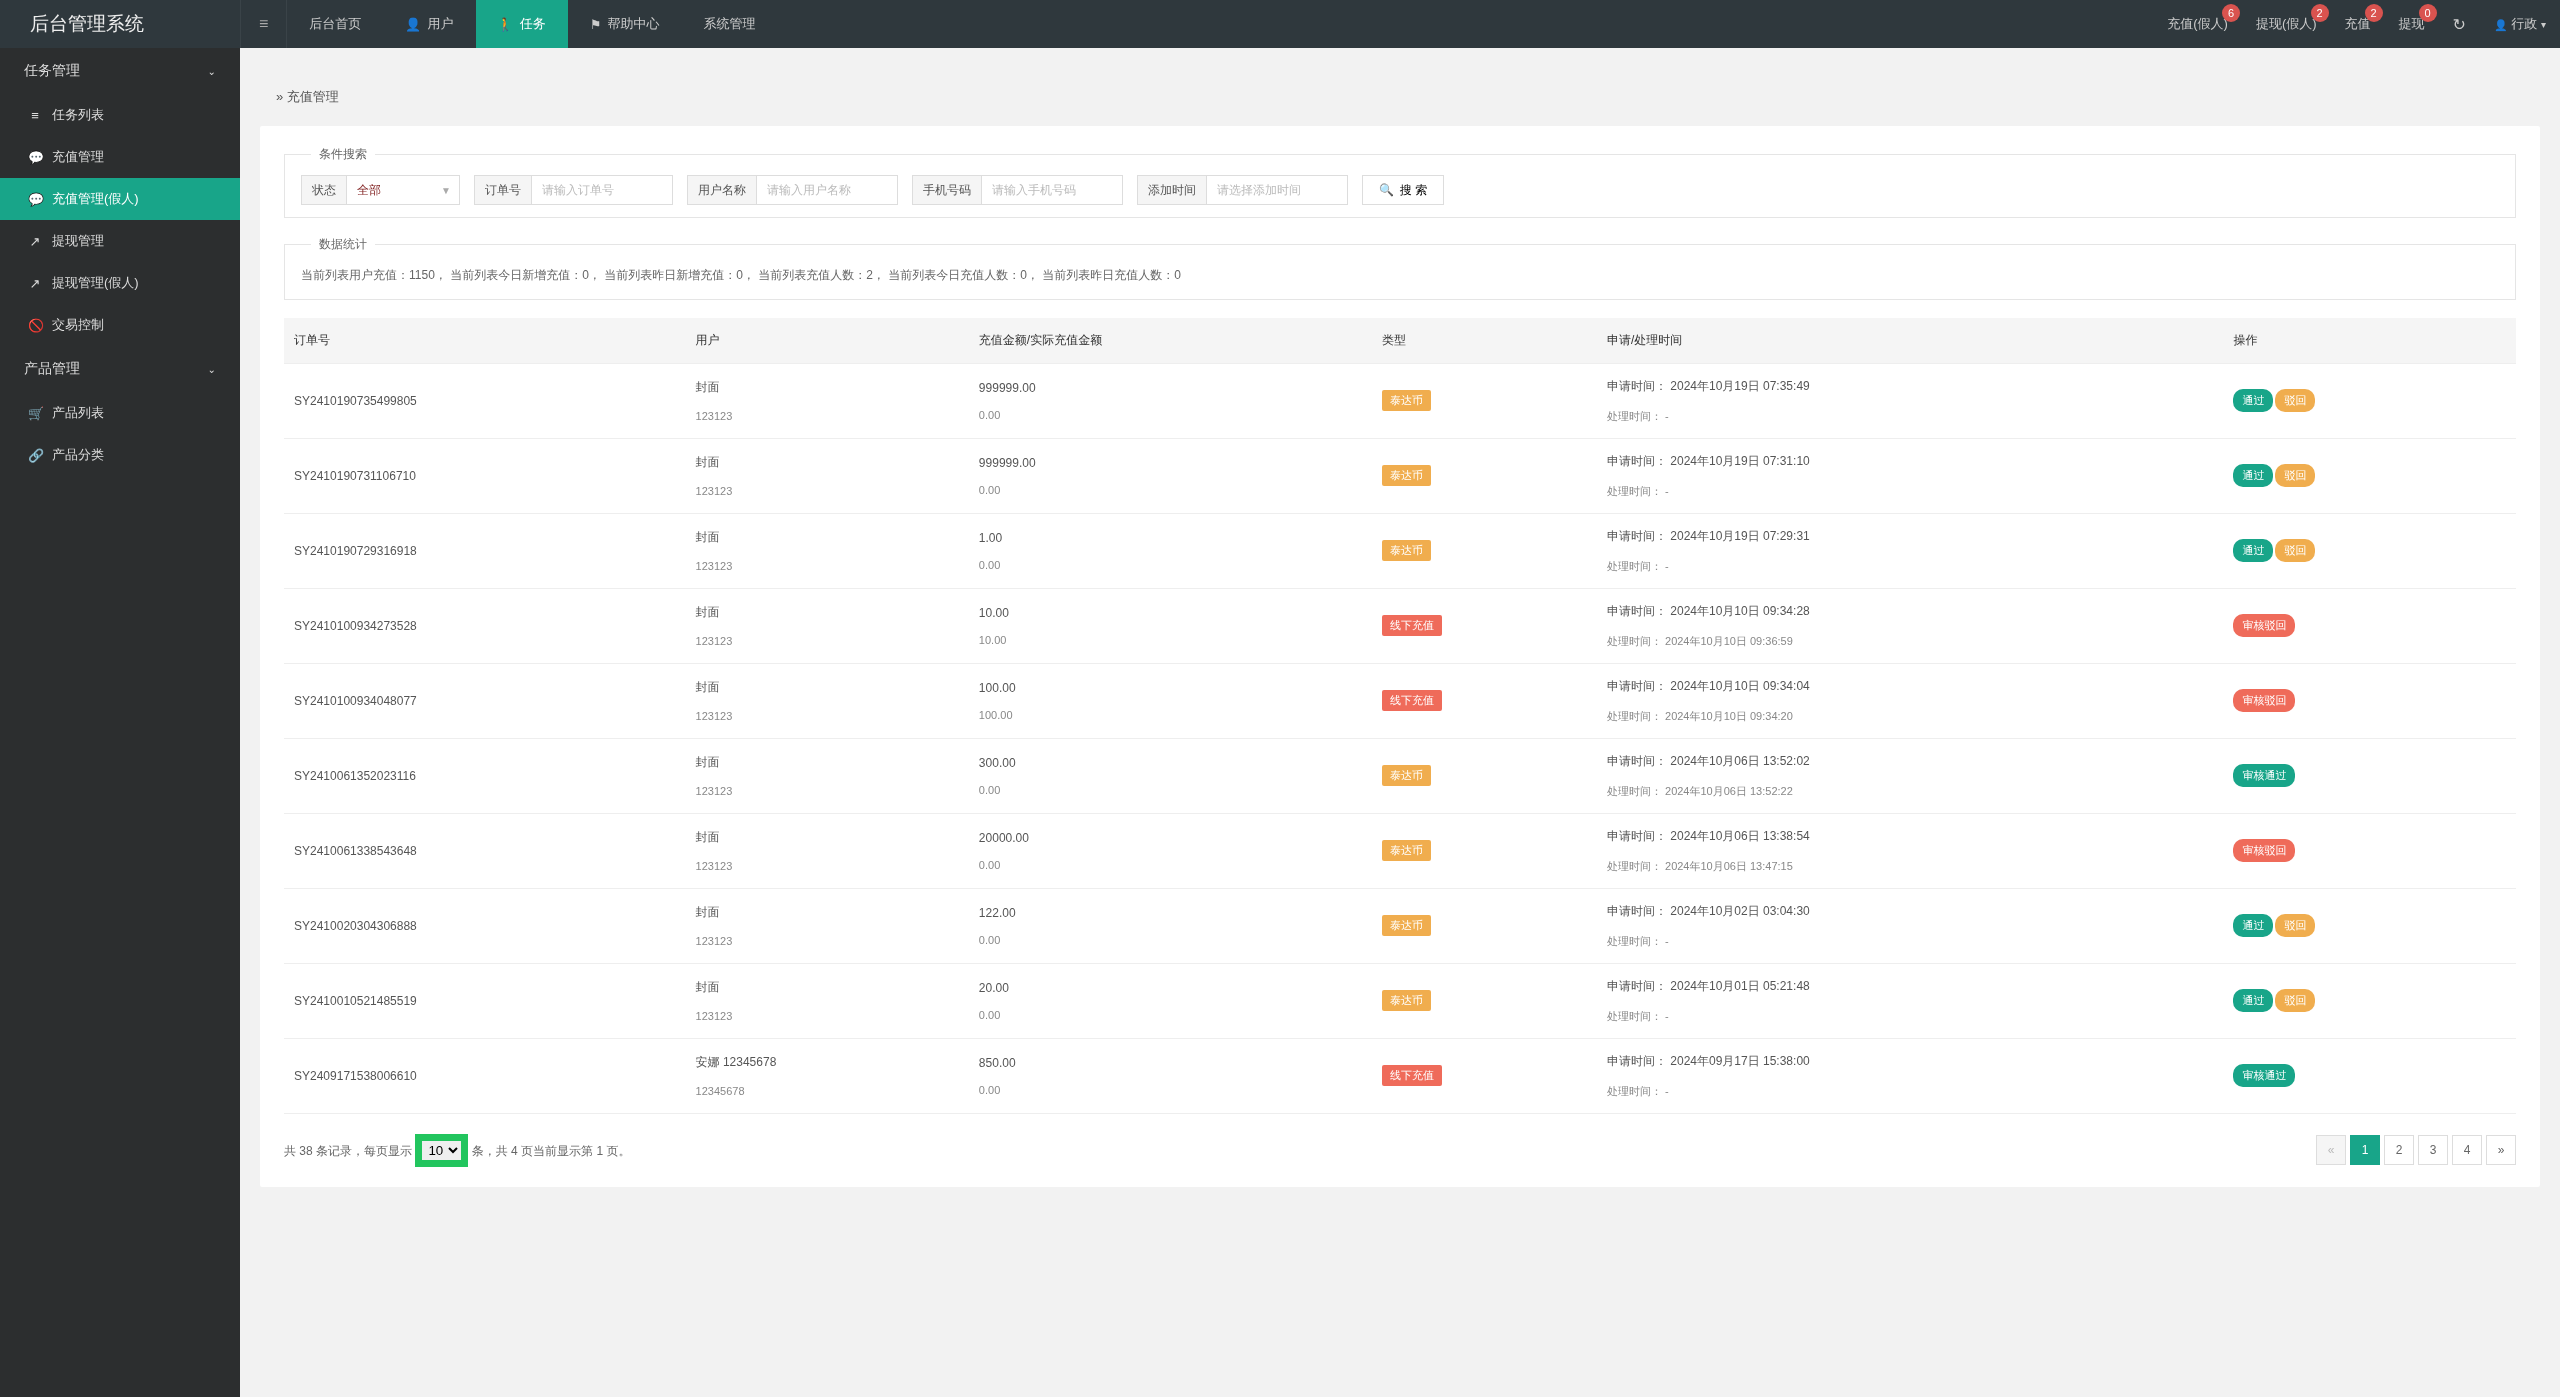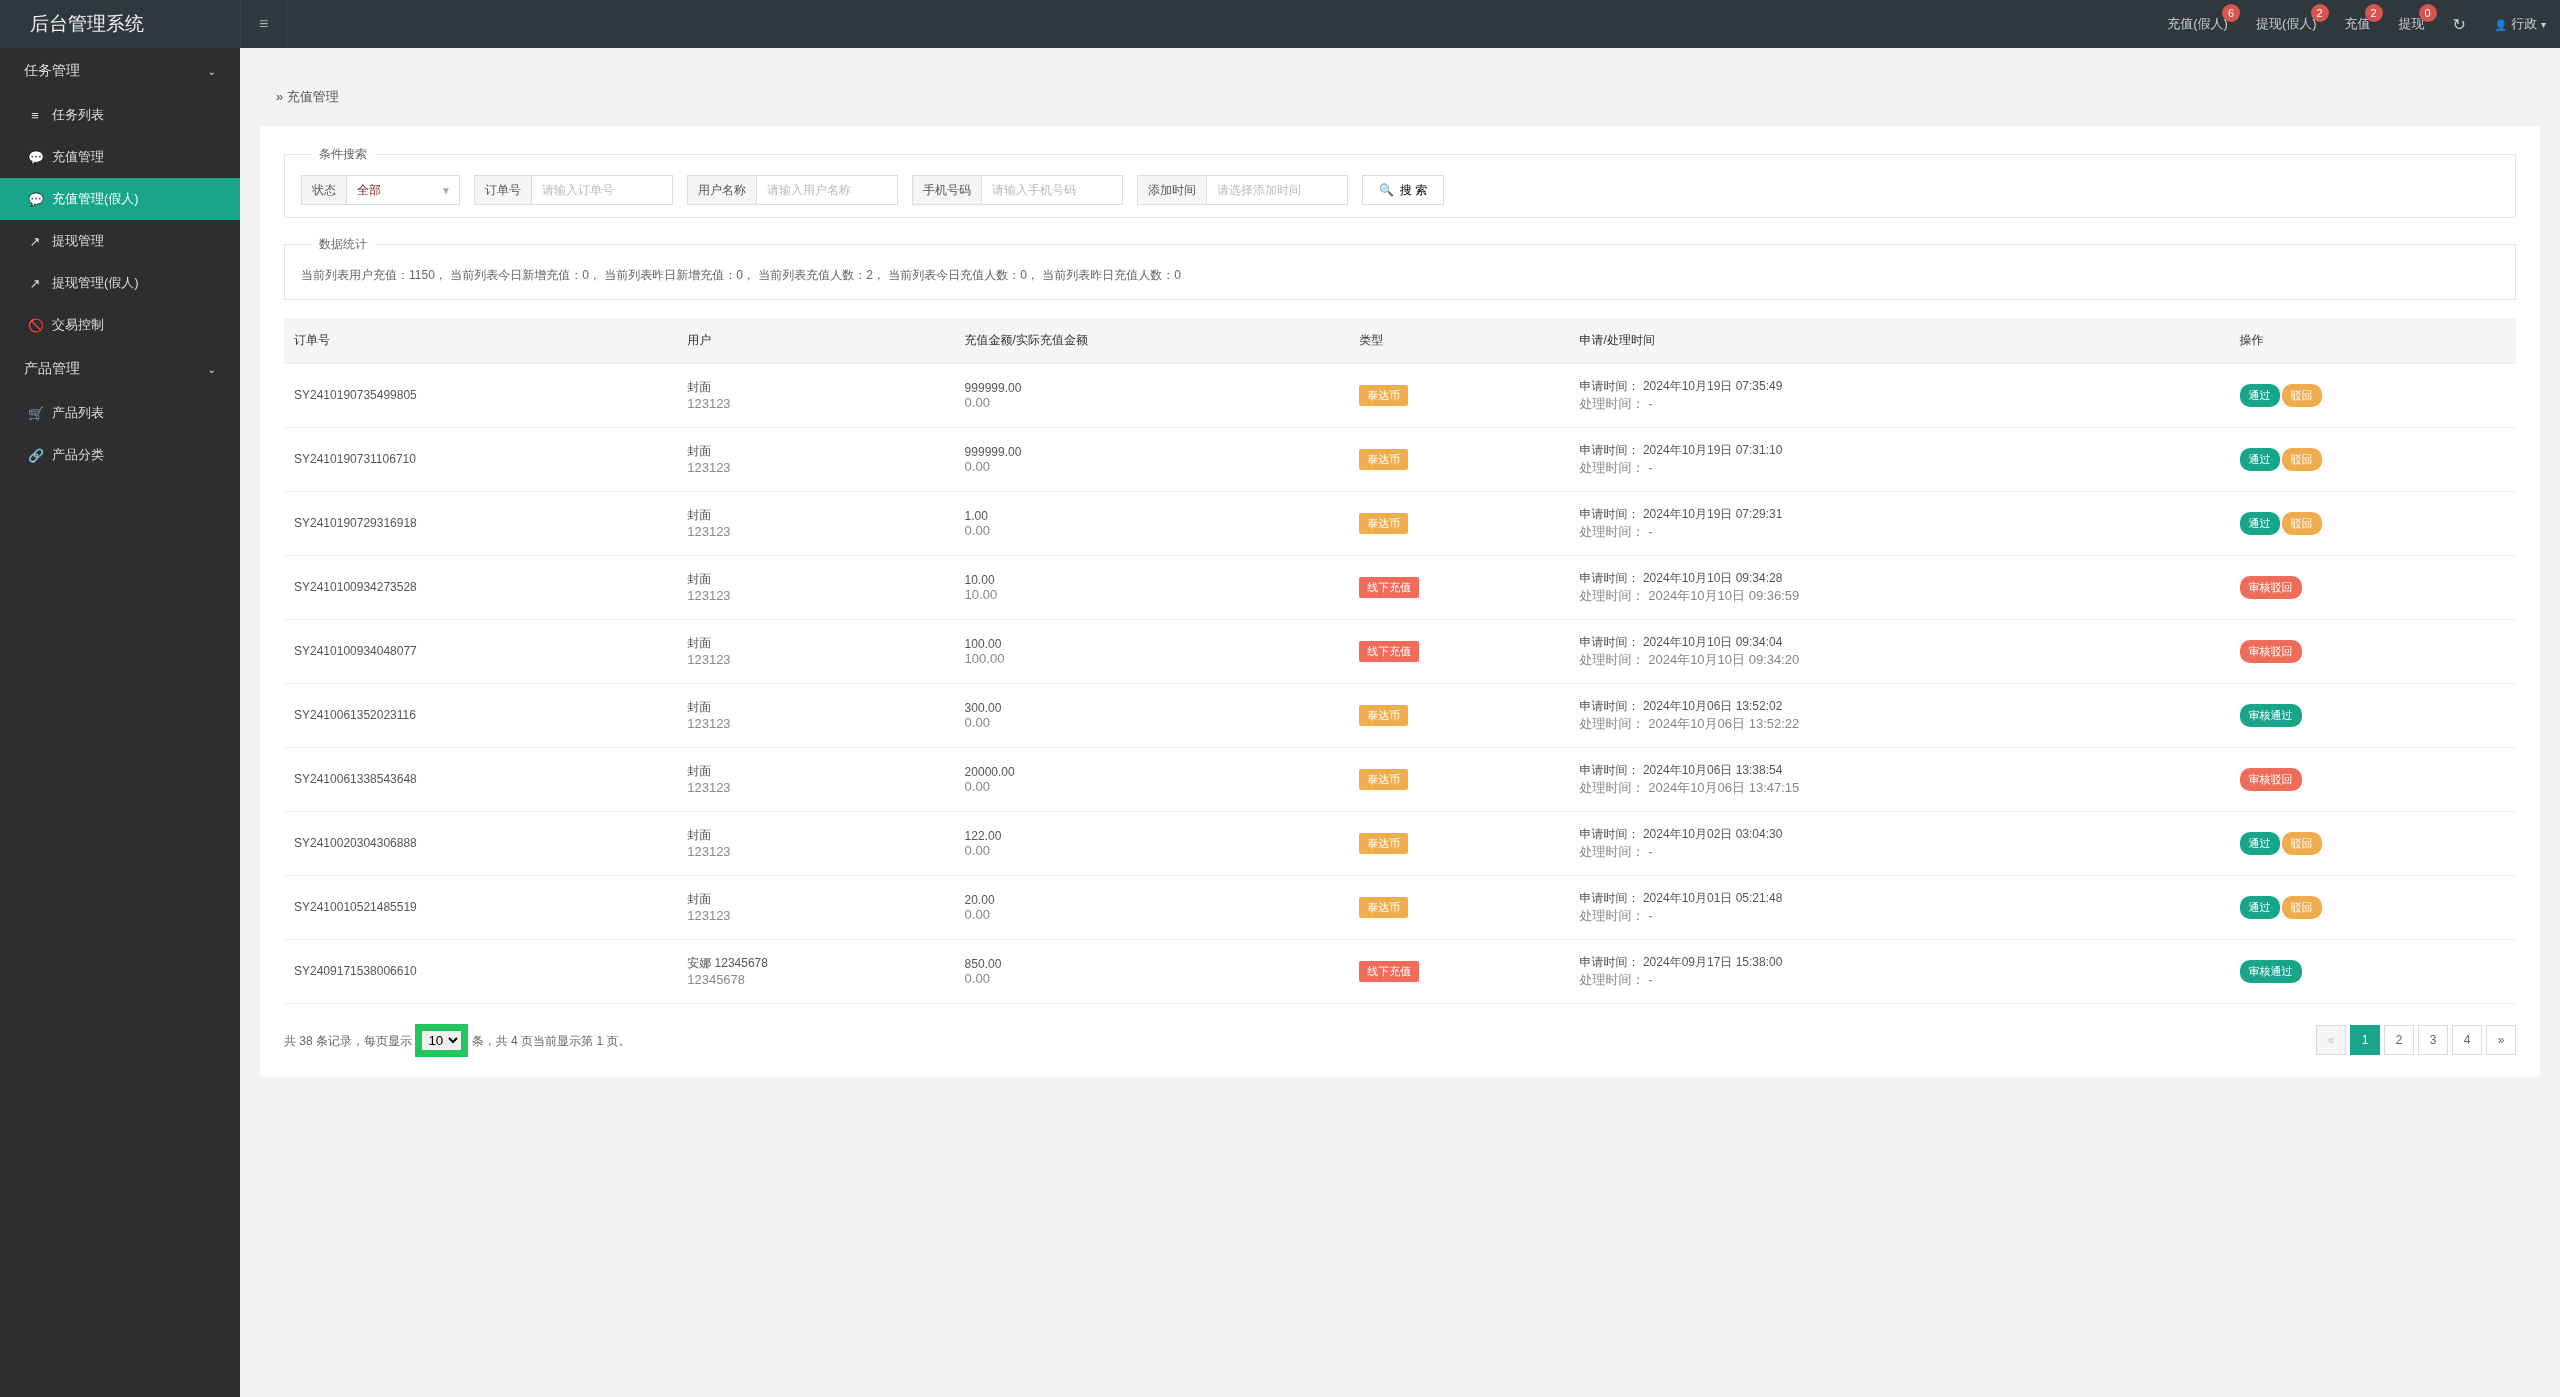--- a/index.html
+++ b/index.html
@@ -27,21 +27,21 @@
   .search-row { display: flex; gap: 14px; flex-wrap: wrap; }
   .search-field { display: flex; border: 1px solid #ddd; height: 30px; align-items: center; background:#fff;}
   .search-field .sf-label { background: #f5f5f5; padding: 0 10px; font-size: 12px; border-right: 1px solid #ddd; height:100%; display:flex; align-items:center; color:#555;}
   .search-field input, .search-field select { border: none; padding: 0 10px; height: 100%; font-size: 12px; outline: none; color:#666;}
   .search-field input::placeholder{color:#bbb;}
   .btn-search { border: 1px solid #ddd; background: #fff; height: 30px; padding: 0 16px; cursor: pointer; display:flex; align-items:center; gap:6px; font-size:12px;}
   .stats-text { font-size: 12px; color: #666; line-height: 1.8; }
   table.data { width: 100%; border-collapse: collapse; }
   table.data th { text-align: left; padding: 14px 10px; background: #f5f5f5; font-weight:normal; color:#333; border-bottom:1px solid #eee; font-size:12px;}
   table.data td { padding: 14px 10px; border-bottom: 1px solid #eee; vertical-align: middle; color:#555; font-size:12px;}
-  .multiline .line2 { color: #888; font-size: 13px; margin-top:0;}
+  .multiline .line2 { color: #888; font-size: 11px; margin-top:14px;}
   .tag { display: inline-block; padding: 3px 8px; color: #fff; font-size: 11px; border-radius: 2px; }
   .tag-orange { background: #f0ad4e; }
   .tag-red { background: #ef6b5a; }
   .btn-sm { display: inline-block; padding: 4px 9px; color: #fff; font-size: 11px; border-radius: 10px; cursor: pointer; margin-right:2px;}
   .btn-green { background: #18a589; }
   .btn-yellow { background: #f0ad4e; }
   .btn-danger { background: #ef6b5a; }
   .pager-row { display: flex; justify-content: space-between; align-items: center; margin-top: 20px; color:#666; font-size:12px;}
   .pager-row select { border:7px solid #22c55e; padding:1px 2px;}
   .pagination { display: flex; gap: 4px; }
@@ -51,20 +51,40 @@
   .chev { font-size:10px; }
   .refresh-icon:before{content:"↻"; font-size:16px;}
   .user-icon:before{content:"👤"; font-size:11px;}
 </style>
 </head>
 <body>
 
 <div class="topbar">
   <div class="brand">后台管理系统</div>
   <div class="toggle-icon">≡</div>
+  <div class="topnav" id="topnav">
+      <div class="item">
+        <span>后台首页</span>
+      </div>
+      <div class="item">
+        <span>👤</span>
+        <span>用户</span>
+      </div>
+      <div class="item active">
+        <span>🚶</span>
+        <span>任务</span>
+      </div>
+      <div class="item">
+        <span>⚑</span>
+        <span>帮助中心</span>
+      </div>
+      <div class="item">
+        <span>系统管理</span>
+      </div>
+    </div>
   <div class="top-right" id="topright">
       <div class="ritem">
         <span>充值(假人)</span>
         <span class="badge">6</span>
       </div>
       <div class="ritem">
         <span>提现(假人)</span>
         <span class="badge">2</span>
       </div>
       <div class="ritem">

